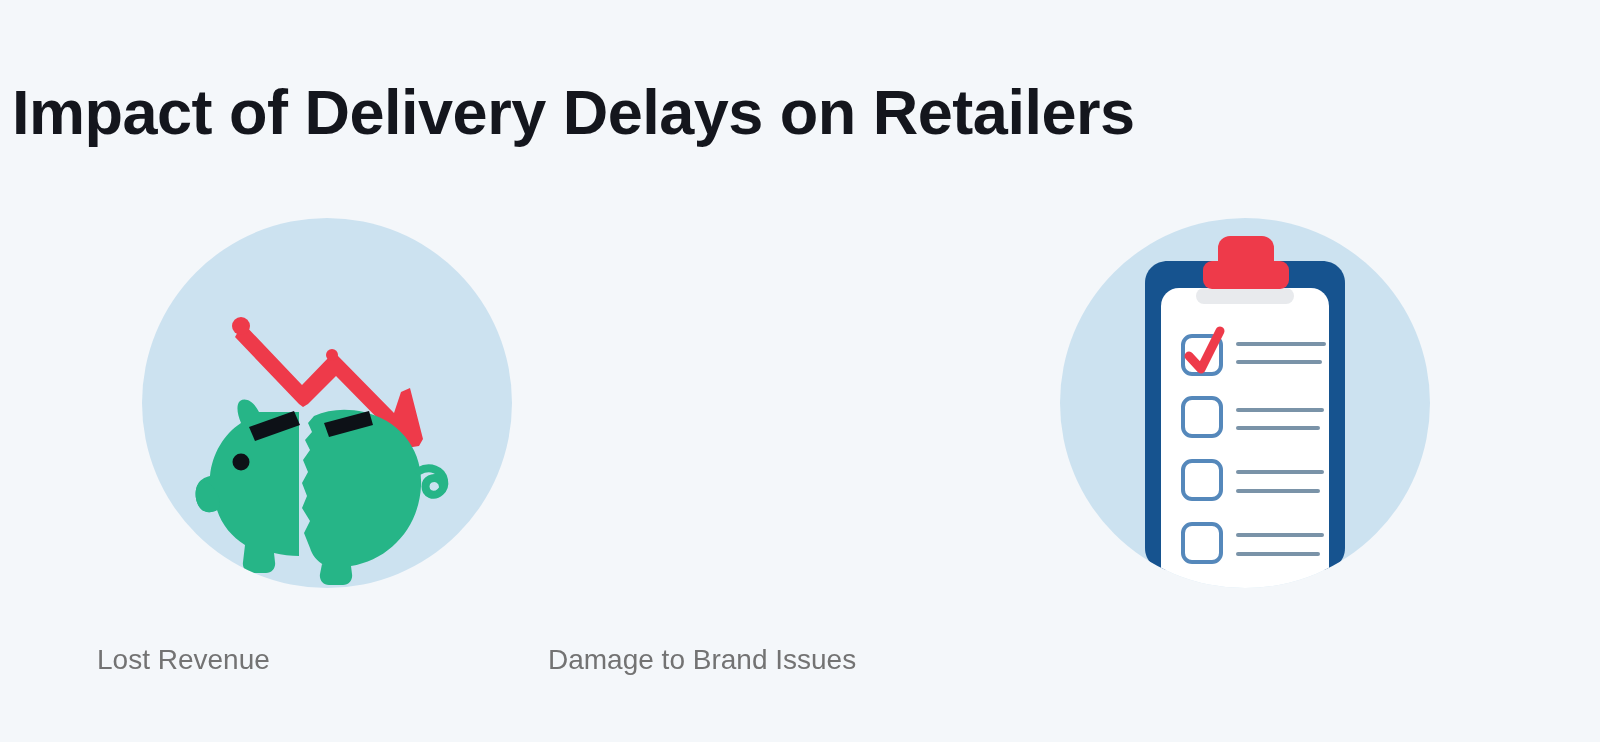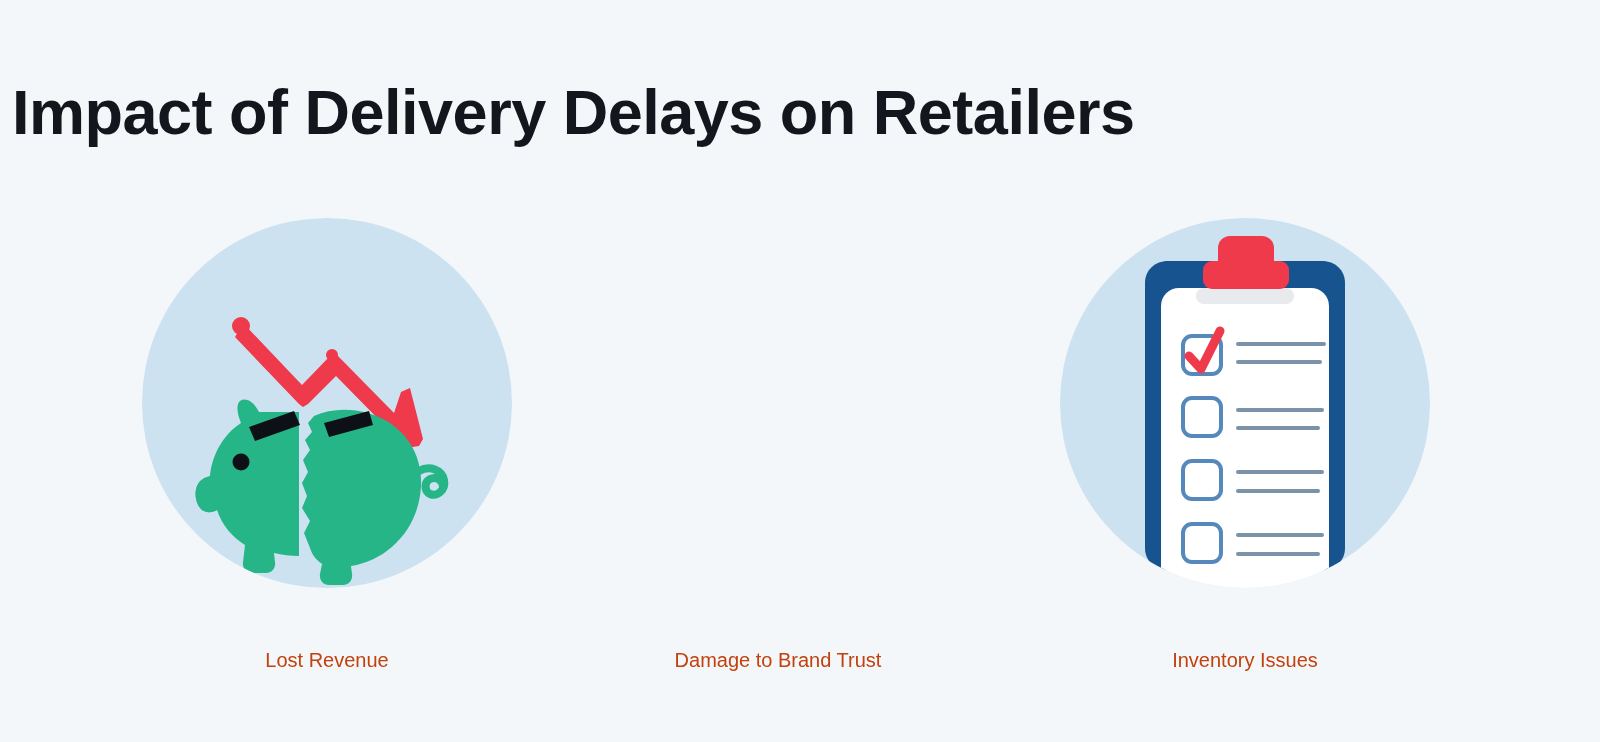--- a/index.html
+++ b/index.html
@@ -86,24 +86,24 @@
     width: 370px;
     height: 370px;
     display: block;
   }
 
   .caption {
     position: absolute;
     top: 425px;
     left: 0;
     width: 460px;
-    text-align: center;
-    font-size: 20px;
+    text-align: left;
+    font-size: 28px;
     line-height: 34px;
-    color: #c2410c;
+    color: #737373;
     font-weight: normal;
     font-family: "Liberation Sans", sans-serif;
     white-space: nowrap;
   }
 </style>
 </head>
 <body>
 
 <div class="infographic">
 
@@ -153,21 +153,21 @@
                 <path d="M277 253 C288 247 300 252 302 262 C304 272 295 279 288 276 C282 273 282 264 288 261 C294 258 301 262 301 269"></path>
               </g>
             </g>
           </svg>
         </div>
       </div>
       <div class="caption">Lost Revenue</div>
     </div>
 
     <div class="column col-2">
-      <div class="caption">Damage to Brand Trust</div>
+      <div class="caption">Damage to Brand Issues</div>
     </div>
 
     <div class="column col-3">
       <div class="circle-wrap">
         <div class="circle-bg"></div>
         <div class="icon-layer">
           <svg viewBox="0 0 370 370" xmlns="http://www.w3.org/2000/svg">
 
             <path d="M85 65 C85 52 95 43 108 43 L262 43 C275 43 285 52 285 65 L285 330
                      C285 343 275 352 262 352 L108 352 C95 352 85 343 85 330 Z" fill="#16538f"></path>
@@ -201,17 +201,16 @@
             </g>
 
             <g>
               <rect x="123" y="306" width="38" height="38" rx="9" ry="9" fill="none" stroke="#5588bb" stroke-width="4"></rect>
               <rect x="176" y="315" width="88" height="4" rx="2" fill="#7a93a8"></rect>
               <rect x="176" y="334" width="84" height="4" rx="2" fill="#7a93a8"></rect>
             </g>
           </svg>
         </div>
       </div>
-      <div class="caption">Inventory Issues</div>
     </div>
 
   </div>
 </div>
 
 </body></html>

